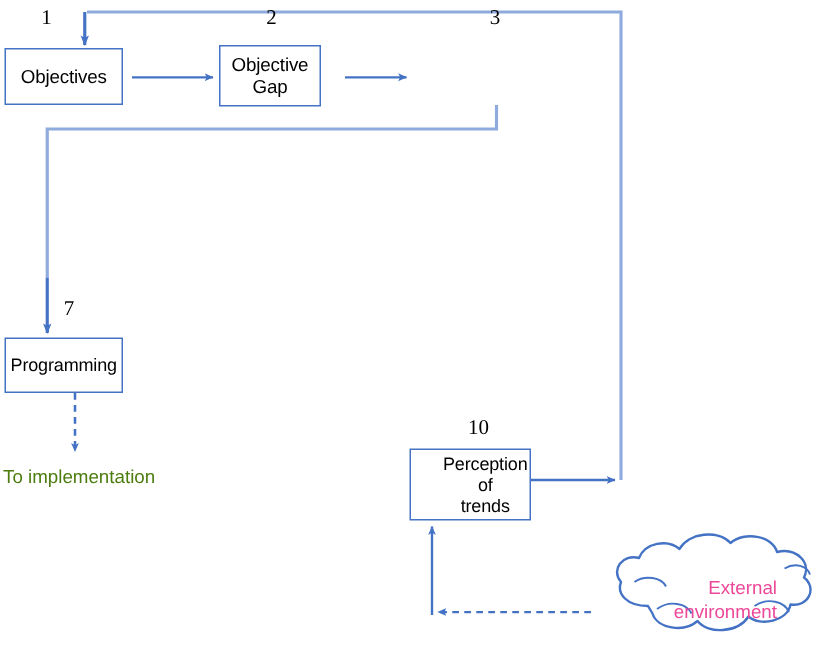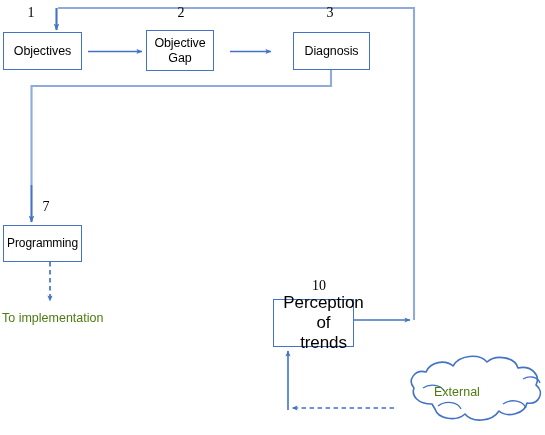--- a/index.html
+++ b/index.html
@@ -45,22 +45,22 @@
     font-family: "Liberation Serif", serif;
   }
   .free-label {
     position: absolute;
     color: #4d7c0f;
     font-size: 12.5px;
     white-space: nowrap;
   }
   .cloud-label {
     position: absolute;
-    text-align: left;
-    color: #4d7c0f;
+    text-align: right;
+    color: #ec4899;
     font-size: 12.5px;
     line-height: 1.25;
     white-space: nowrap;
   }
 </style>
 </head>
 <body>
 
 <div id="diagram">
 
@@ -126,40 +126,38 @@
     <span>Objectives</span>
   </div>
 
   <div class="node-box" style="left:146px; top:30px; width:68px; height:41px;">
     <span>
       <span>Objective</span><br>
       <span>Gap</span>
     </span>
   </div>
 
-  <div class="node-box" style="left:293px; top:32px; width:77px; height:38px;">
-    <span>Diagnosis</span>
-  </div>
 
   <div class="node-box" style="left:3px; top:225px; width:79px; height:37px; font-size:12px;text-align:center;">
     <span>Programming</span>
   </div>
 
-  <div class="node-box" style="left:273px; top:299px; width:81px; height:48px; font-size:17px;padding-left:20px;">
+  <div class="node-box" style="left:273px; top:299px; width:81px; height:48px; font-size:12px;padding-left:20px;">
     <span>
       <span>Perception of</span><br>
       <span>trends</span>
     </span>
   </div>
 
   <div class="step-num" style="left:22px; top:5px; width:18px;">1</div>
   <div class="step-num" style="left:172px; top:5px; width:18px;">2</div>
   <div class="step-num" style="left:321px; top:5px; width:18px;">3</div>
   <div class="step-num" style="left:37px; top:199px; width:18px;">7</div>
   <div class="step-num" style="left:307px; top:278px; width:24px;">10</div>
 
   <div class="free-label" style="left:2px; top:311px;">To implementation</div>
 
   <div class="cloud-label" style="left:434px; top:385px; width:84px;">
     <span>External</span><br>
+    <span>environment</span>
   </div>
 
 </div>
 
 </body></html>

